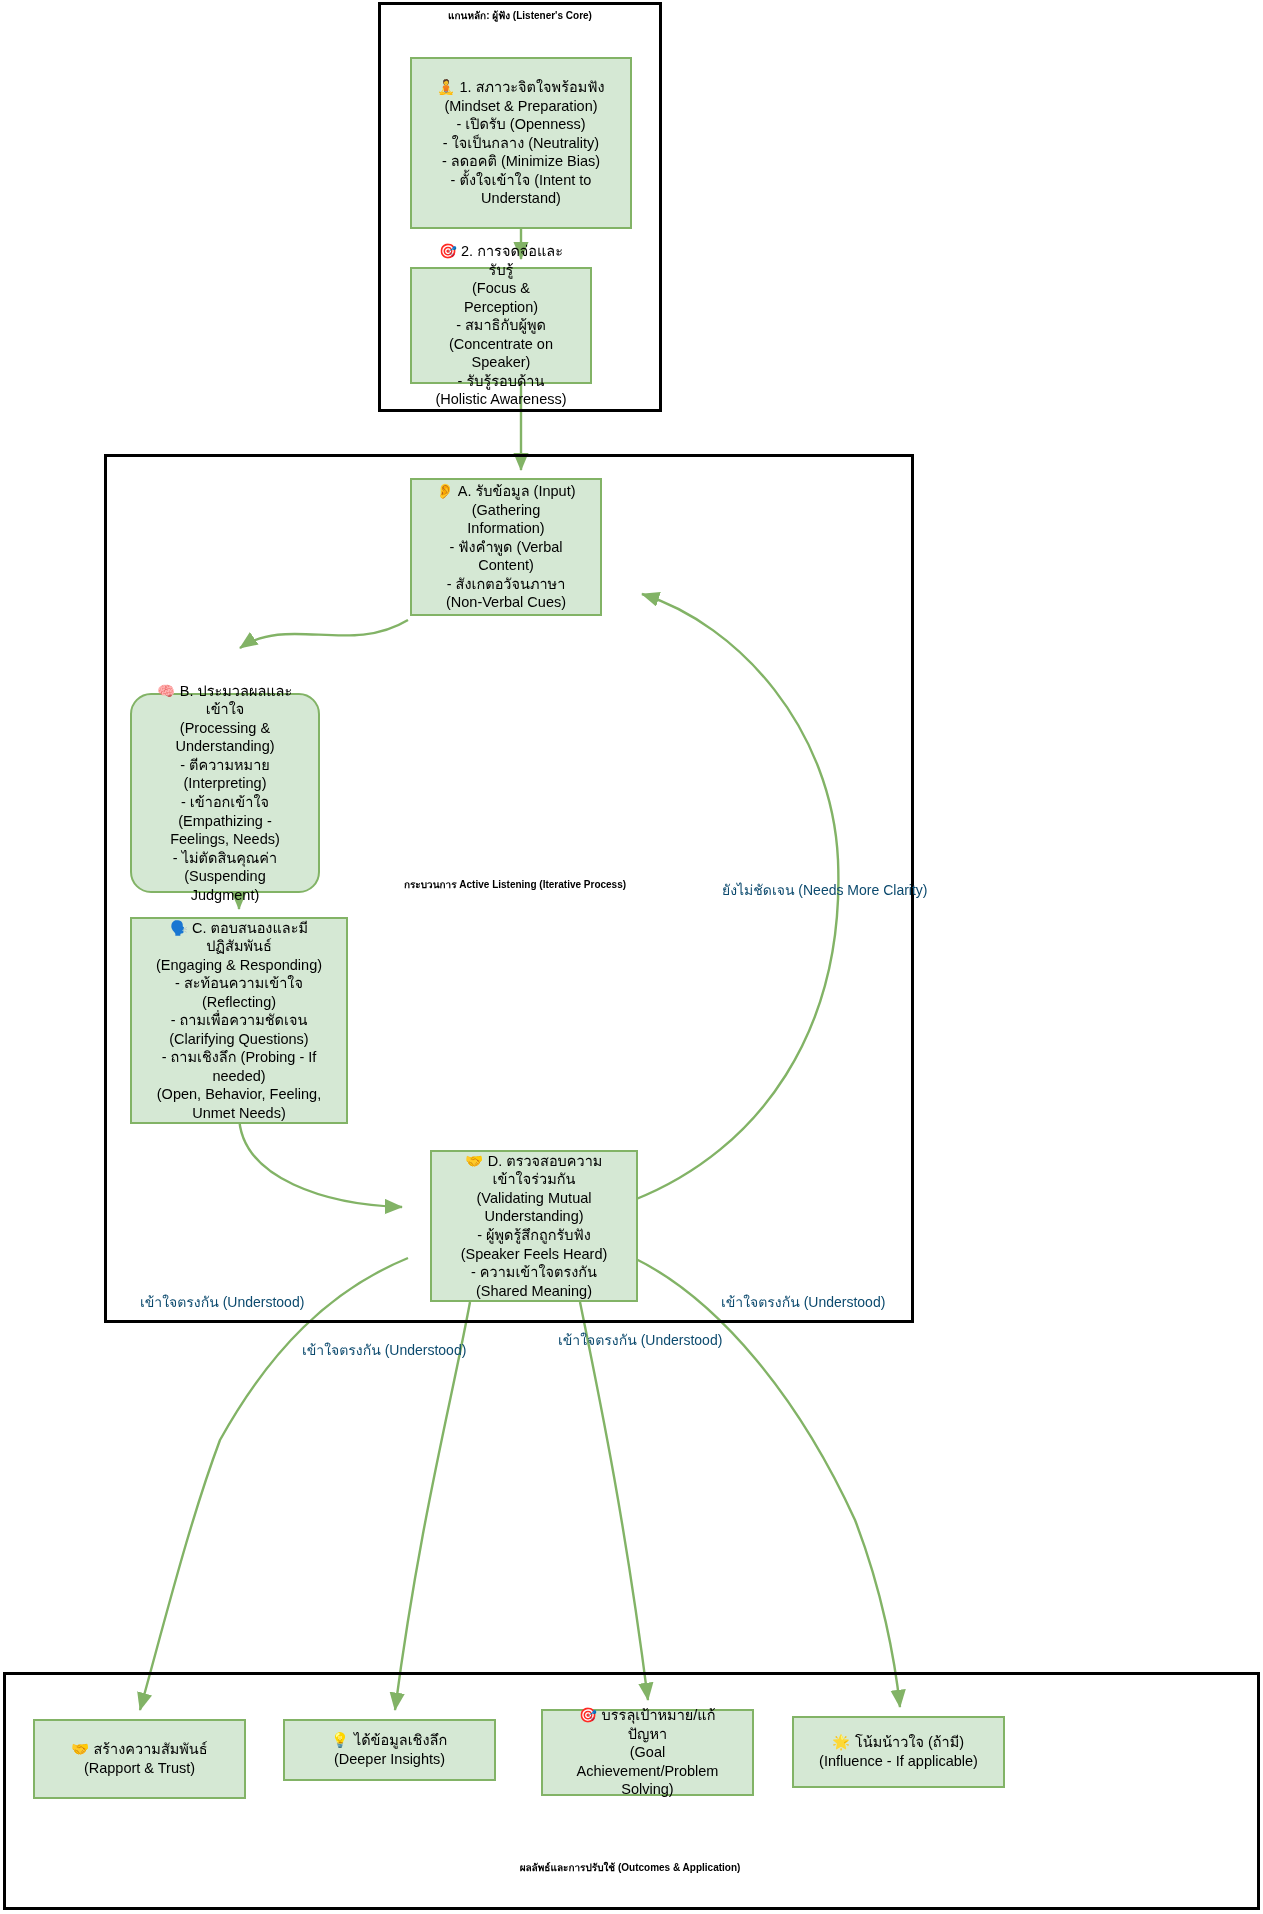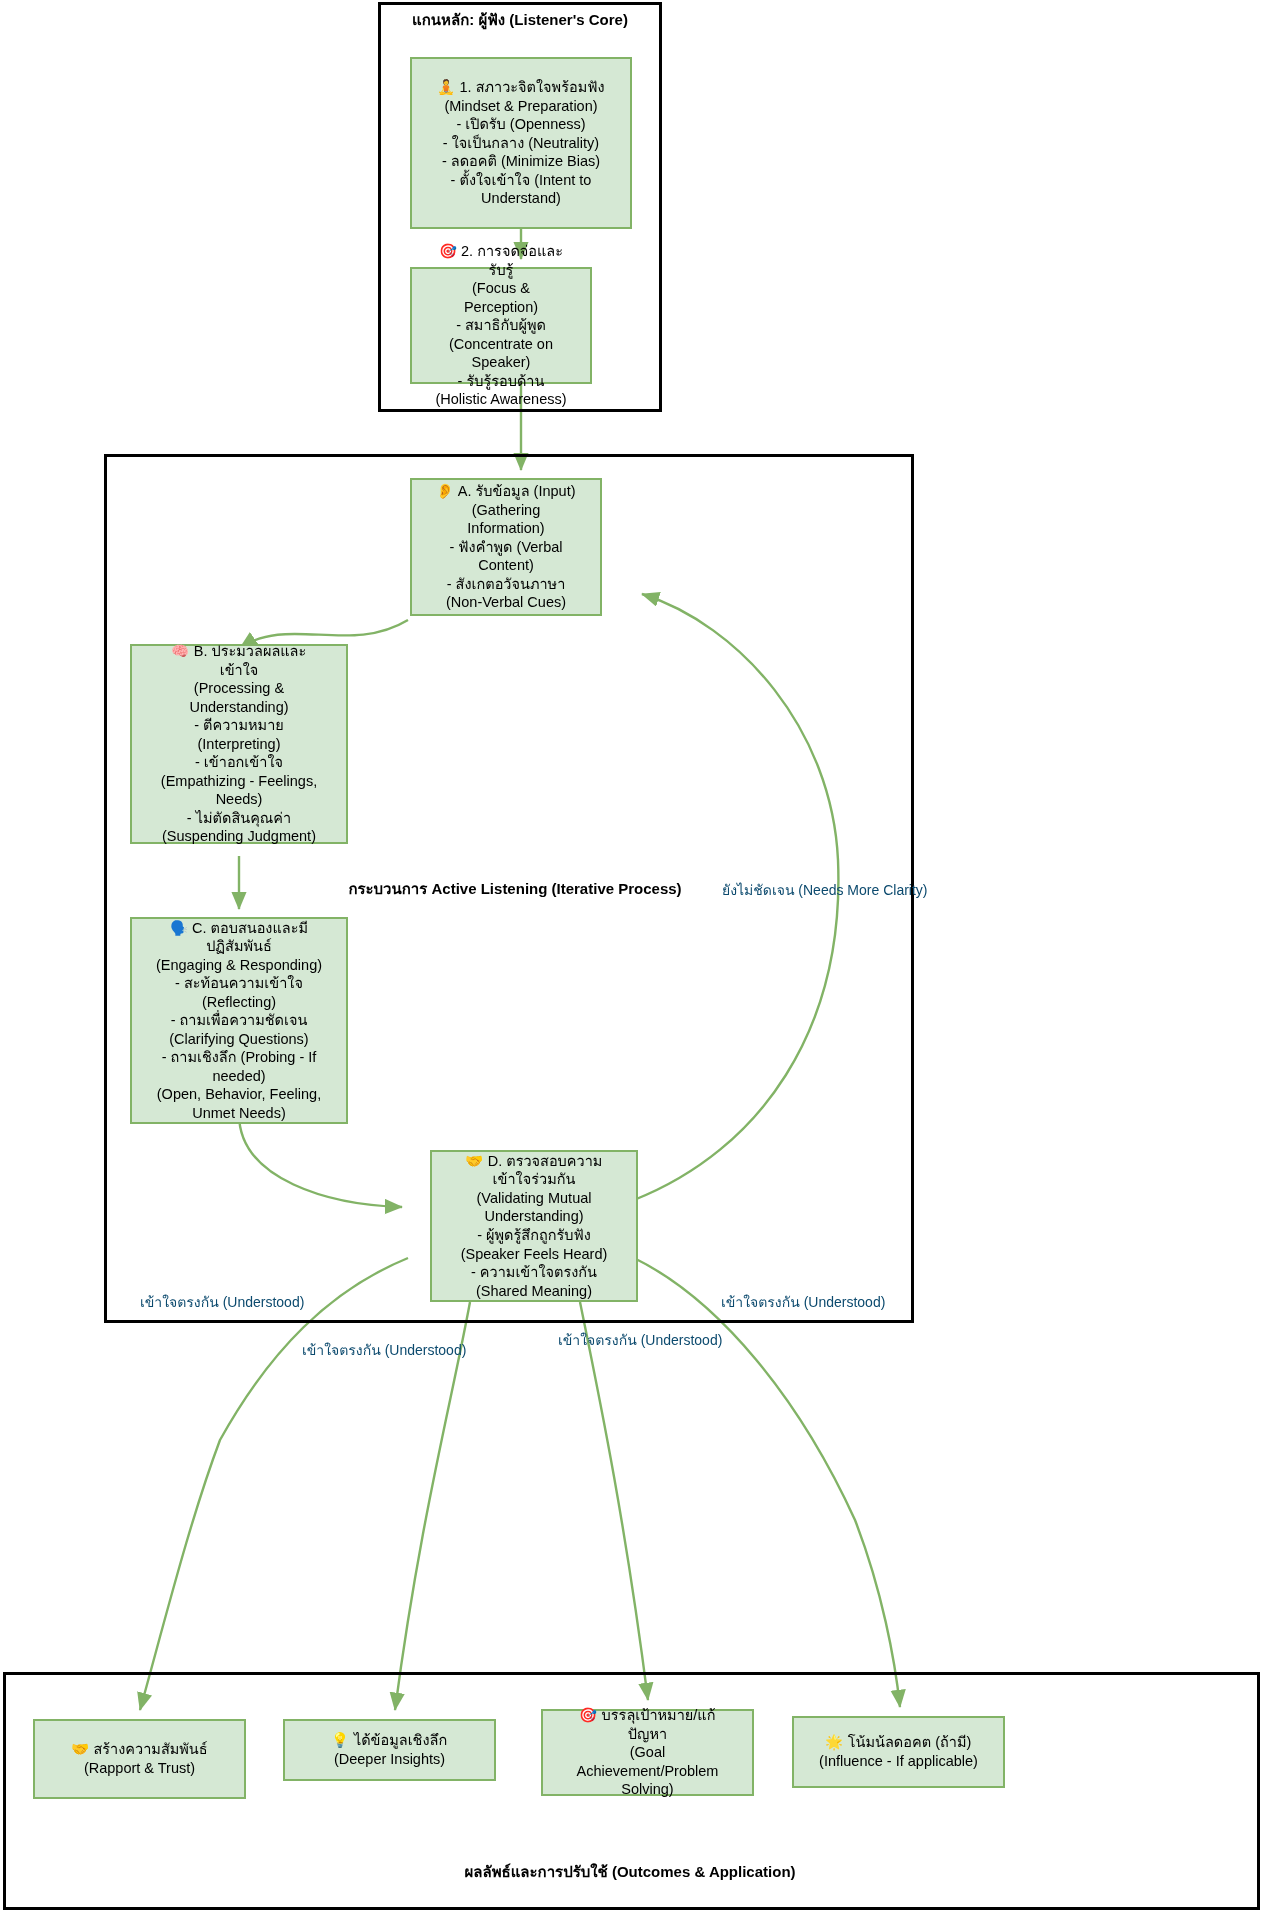--- a/index.html
+++ b/index.html
@@ -26,21 +26,21 @@
     pointer-events: none;
   }
   .cluster {
     position: absolute;
     border: 3px solid #000000;
     background: transparent;
     box-sizing: border-box;
   }
   .cluster-title {
     position: absolute;
-    font-size: 15px;
+    font-size: 10px;
     font-weight: bold;
     color: #000000;
     text-align: center;
     white-space: nowrap;
   }
   .node {
     position: absolute;
     box-sizing: border-box;
     background: #d5e8d4;
     border: 2px solid #82b366;
@@ -124,21 +124,21 @@
 - รับรู้รอบด้าน (Holistic Awareness)</span>
   </div>
 
   <div class="node" style="left:410px; top:478px; width:192px; height:138px;">
     <span class="node-text">👂 A. รับข้อมูล (Input)
 (Gathering Information)
 - ฟังคำพูด (Verbal Content)
 - สังเกตอวัจนภาษา (Non-Verbal Cues)</span>
   </div>
 
-  <div class="node" style="left:130px; top:644px; width:218px; height:200px;">
+  <div class="node" style="left:130px; top:693px; width:190px; height:200px;border-radius:21px;">
     <span class="node-text">🧠 B. ประมวลผลและเข้าใจ
 (Processing &amp; Understanding)
 - ตีความหมาย (Interpreting)
 - เข้าอกเข้าใจ (Empathizing - Feelings, Needs)
 - ไม่ตัดสินคุณค่า (Suspending Judgment)</span>
   </div>
 
   <div class="node" style="left:130px; top:917px; width:218px; height:207px;">
     <span class="node-text">🗣️ C. ตอบสนองและมีปฏิสัมพันธ์
 (Engaging &amp; Responding)
@@ -164,21 +164,21 @@
     <span class="node-text">💡 ได้ข้อมูลเชิงลึก
 (Deeper Insights)</span>
   </div>
 
   <div class="node" style="left:541px; top:1709px; width:213px; height:87px;">
     <span class="node-text">🎯 บรรลุเป้าหมาย/แก้ปัญหา
 (Goal Achievement/Problem Solving)</span>
   </div>
 
   <div class="node" style="left:792px; top:1716px; width:213px; height:72px;">
-    <span class="node-text">🌟 โน้มน้ลดอคต (ถ้ามี)
+    <span class="node-text">🌟 โน้มน้าวใจ (ถ้ามี)
 (Influence - If applicable)</span>
   </div>
 
   <div class="edge-label" style="left:722px; top:879px;">ยังไม่ชัดเจน (Needs More Clarity)</div>
 
   <div class="edge-label" style="left:140px; top:1291px;">เข้าใจตรงกัน (Understood)</div>
 
   <div class="edge-label" style="left:302px; top:1339px;">เข้าใจตรงกัน (Understood)</div>
 
   <div class="edge-label" style="left:558px; top:1329px;">เข้าใจตรงกัน (Understood)</div>

